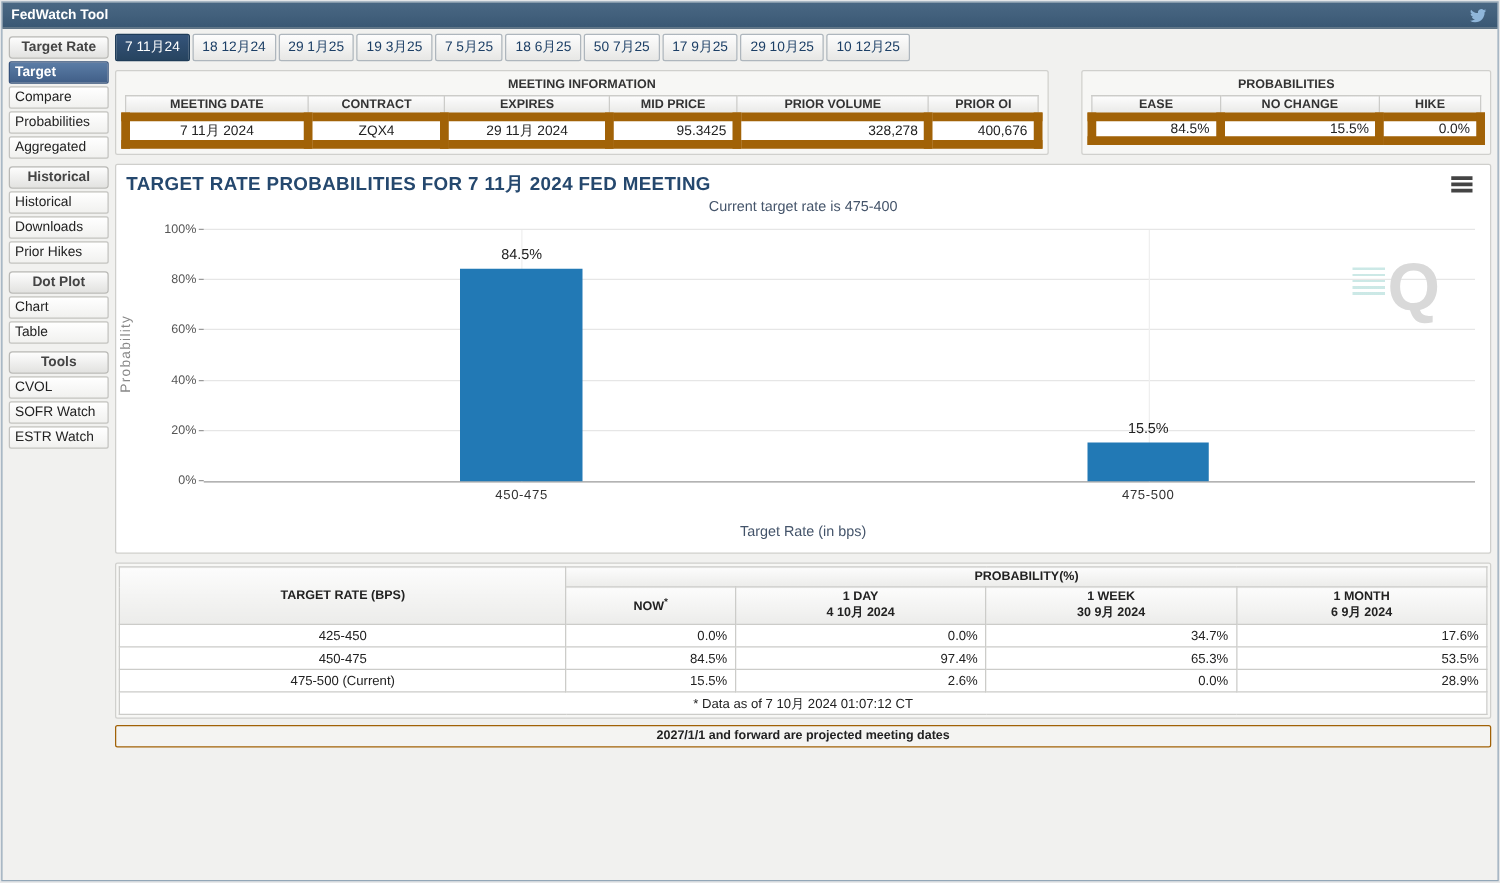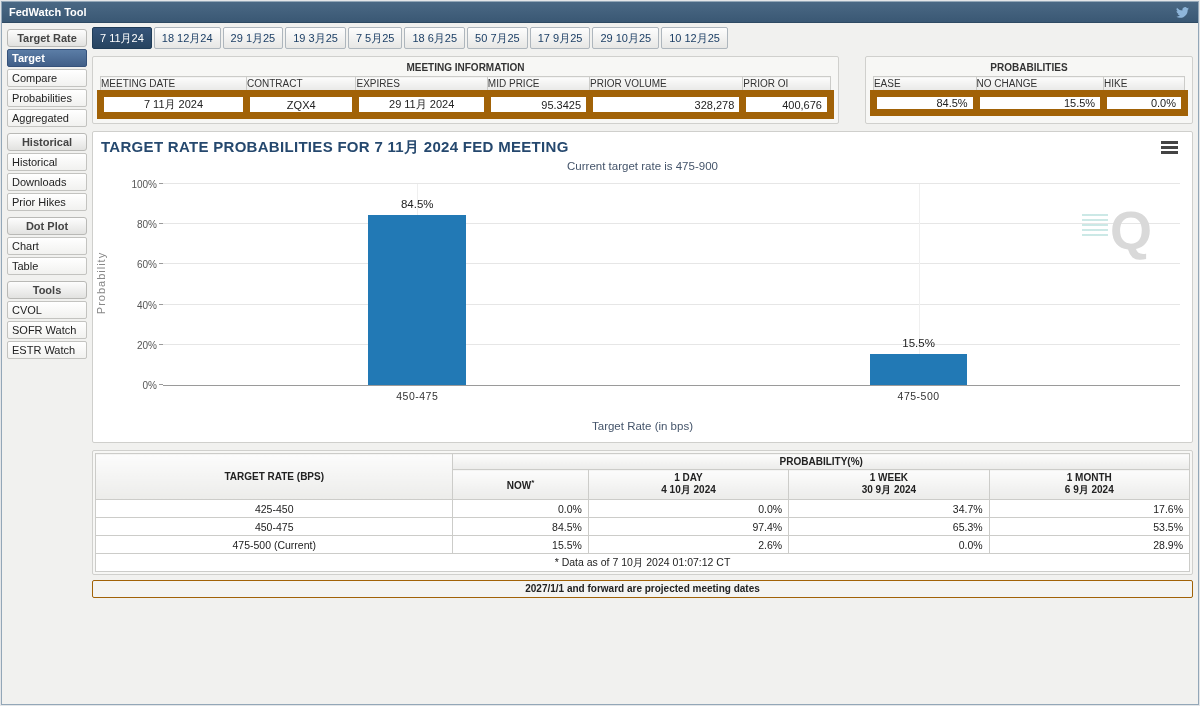--- a/index.html
+++ b/index.html
@@ -31,21 +31,21 @@
   .tab.selected { background:linear-gradient(#35547a,#274460); border-color:#1f3c58; color:#fff; }
 
   
   .info-row { display:flex; gap:26px; }
   .panel { background:#f7f7f5; border:1px solid #d0d0cd; border-radius:2px; }
   .info-panel { padding:3px 4px 4px; }
   .info-panel.meet { flex:1.9; }
   .info-panel.prob { flex:0.82; }
   .info-title { text-align:center; font-size:10px; font-weight:bold; color:#333; height:16px; line-height:15px; }
   table.mini { width:100%; border-collapse:collapse; table-layout:fixed; }
-  table.mini th { background:linear-gradient(#fcfcfc,#e9e9e7); border:1px solid #ccccc9; font-size:10px; font-weight:normal; color:#333; height:17px; text-align:left; }
+  table.mini th { background:linear-gradient(#fcfcfc,#e9e9e7); border:1px solid #ccccc9; font-size:10px; font-weight:bold; color:#333; height:17px; text-align:center; }
   table.mini td { background:#fff; border:7px solid #a16207; font-size:11px; color:#222; height:19px; padding:0 5px; }
   td.c { text-align:center; } td.r { text-align:right; }
 
   
   .chart-panel { margin-top:7px; height:312px; background:#fff; border:1px solid #cfcfcc; border-radius:2px; position:relative; padding:6px 8px; }
   .chart-title { font-size:15px; letter-spacing:.3px; color:#25486e; font-weight:bold; }
   .chart-subtitle { text-align:center; font-size:11.5px; color:#44546a; margin-top:3px; }
   .menu-icon { position:absolute; top:9px; right:14px; width:17px; height:13px; border-top:3px solid #444; border-bottom:3px solid #444; cursor:pointer; }
   .menu-icon::after { content:""; display:block; height:3px; background:#444; margin-top:2px; }
 
@@ -183,21 +183,21 @@
               <td class="r">0.0%</td>
             </tr>
           </tbody>
             </table>
         </div>
       </div>
 
       <div class="chart-panel">
         <div class="chart-title">TARGET RATE PROBABILITIES FOR 7 11月 2024 FED MEETING</div>
         <div class="menu-icon"></div>
-        <div class="chart-subtitle">Current target rate is 475-900</div>
+        <div class="chart-subtitle">Current target rate is 475-400</div>
 
         <div class="plot-wrap">
           <div class="ylabel">Probability</div>
           <div class="plot">
 
             <div class="gridline" style="bottom:20%"></div>
             <div class="gridline" style="bottom:40%"></div>
             <div class="gridline" style="bottom:60%"></div>
             <div class="gridline" style="bottom:80%"></div>
             <div class="gridline" style="bottom:100%"></div>

